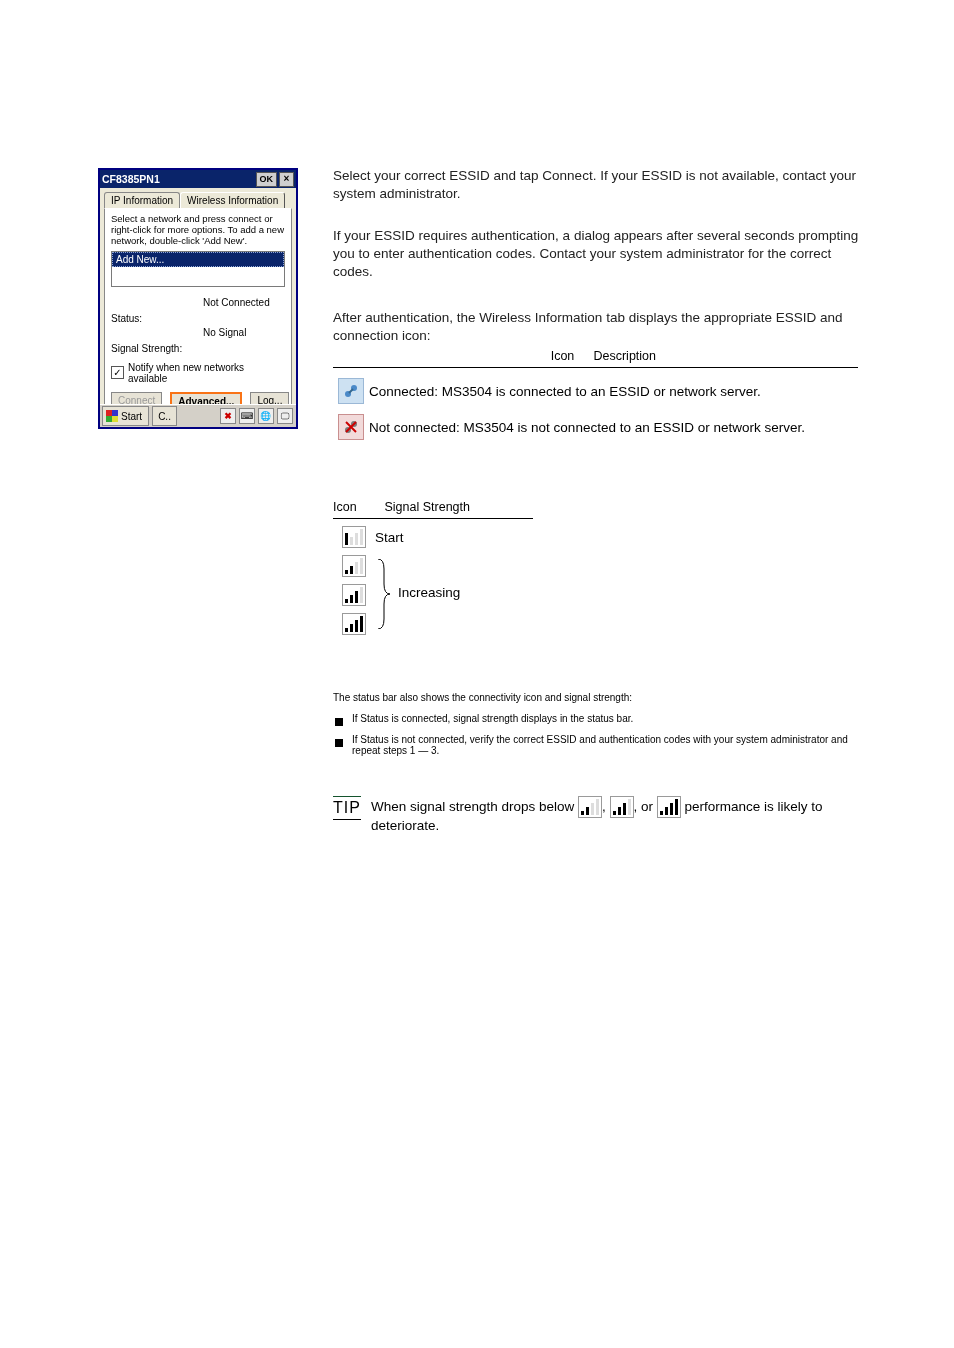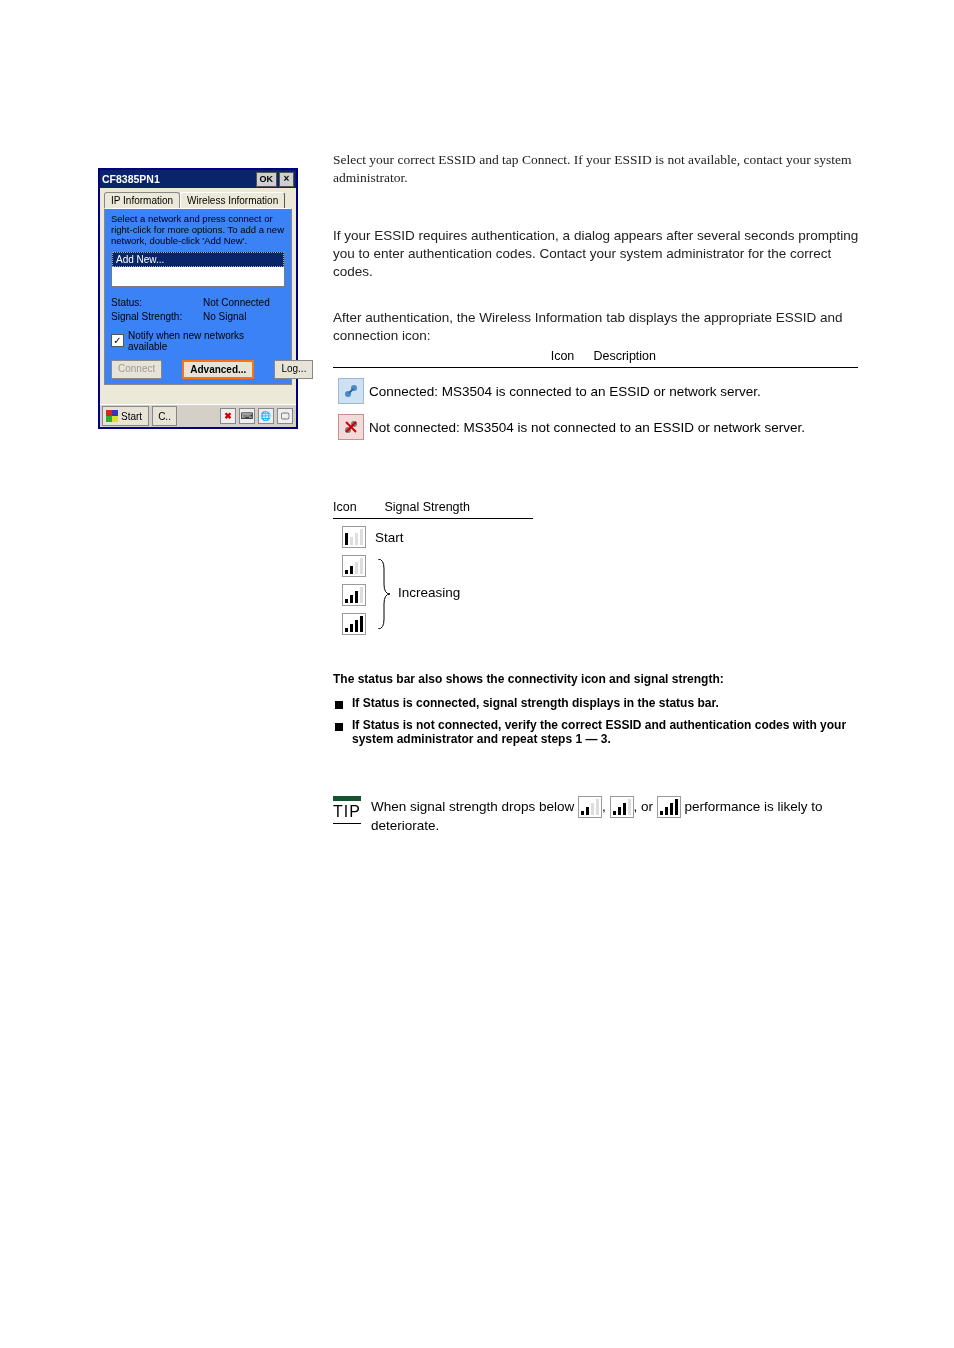--- a/index.html
+++ b/index.html
@@ -89,21 +89,21 @@
   .tab.active {
     background: #ece9d8;
     border-color: #fff #555 #ece9d8 #fff;
     z-index: 2;
     position: relative;
   }
   .tabpane {
     margin: 0 4px 4px 4px;
     border: 1px solid #888;
     border-top-color: #fff;
-    background: #3b82f6;
+    background: #ffffff;
     padding: 5px 6px;
   }
   .dlg-instr {
     font-size: 9.5px;
     line-height: 1.15;
     margin-bottom: 4px;
   }
   .listbox {
     border: 1px solid #7a7a7a;
     background: #fff;
@@ -111,24 +111,24 @@
     overflow: hidden;
   }
   .listbox .sel {
     background: #0a246a;
     color: #fff;
     font-size: 10px;
     padding: 1px 3px;
     border: 1px dotted #8fa7d6;
   }
   .kv { display: flex; font-size: 10px; margin-top: 10px; }
-  .kv .k { width: 92px; }
+  .kv .k { width: 92px; margin-top: 16px; }
   .chk { display: flex; align-items: center; gap: 4px; font-size: 10px; margin-top: 8px; }
   .chk .box { width: 11px; height: 11px; border: 1px solid #555; background: #fff; display:flex; align-items:center; justify-content:center; font-size:10px; line-height:10px;}
-  .btnrow { display: flex; gap: 20px; margin-top: 8px; }
+  .btnrow { display: flex; gap: 8px; margin-top: 8px; }
   .winbtn {
     border: 1px solid #888;
     background: #e7e3d6;
     font-size: 10px;
     padding: 2px 6px;
     text-align: center;
   }
   .winbtn.disabled { color: #9a9a9a; }
   .winbtn.strong { border: 2px solid #f97316; font-weight: bold; }
   .taskbar {
@@ -166,21 +166,21 @@
   }
   .tray {
     margin-left: auto;
     display: flex; align-items: center; gap: 3px;
     padding-right: 3px;
   }
   .tray .ic { width: 14px; height: 14px; border:1px solid #888; background:#eee; display:flex;align-items:center;justify-content:center;font-size:9px;}
   .tray .red { color:#c00; font-weight:bold; }
 
   
-  .p1 { top: 151px; font-family: Liberation Serif, serif; }
+  .p1 { top: 167px; }
   .p2 { top: 227px; }
   .p3 { top: 309px; }
 
   
   .tbl1 {
     position: absolute;
     left: 333px;
     top: 349px;
     width: 525px;
   }
@@ -240,40 +240,39 @@
   }
   .brace-label {
     position: absolute;
     left: 398px; top: 585px;
     font-size: 13.5px;
   }
 
   .bullets {
     position: absolute;
     left: 333px;
-    top: 672px;
+    top: 692px;
     width: 525px;
-    font-size: 12px;
-    font-weight: bold;
+    font-size: 10px;
   }
   .bullets .bi { display:flex; margin-bottom: 8px; }
   .bullets .sq { width:8px;height:8px;background:#000;margin:5px 9px 0 2px;flex:none;}
 
   .tipbox {
     position: absolute;
     left: 333px;
     top: 796px;
     width: 525px;
     display: flex;
     align-items: flex-start;
     gap: 10px;
     font-size: 13.5px;
   }
   .tipbox .tiplabel {
-    border-top:5px solid #14532d;
+    border-top:1px solid #14532d;
     border-bottom:1px solid #000;
     padding: 2px 0;
     letter-spacing: 1px;
     font-family: Arial, sans-serif;
     font-size: 16px;
   }
   .inline-sig {
     display:inline-flex;
     vertical-align:middle;
   }

